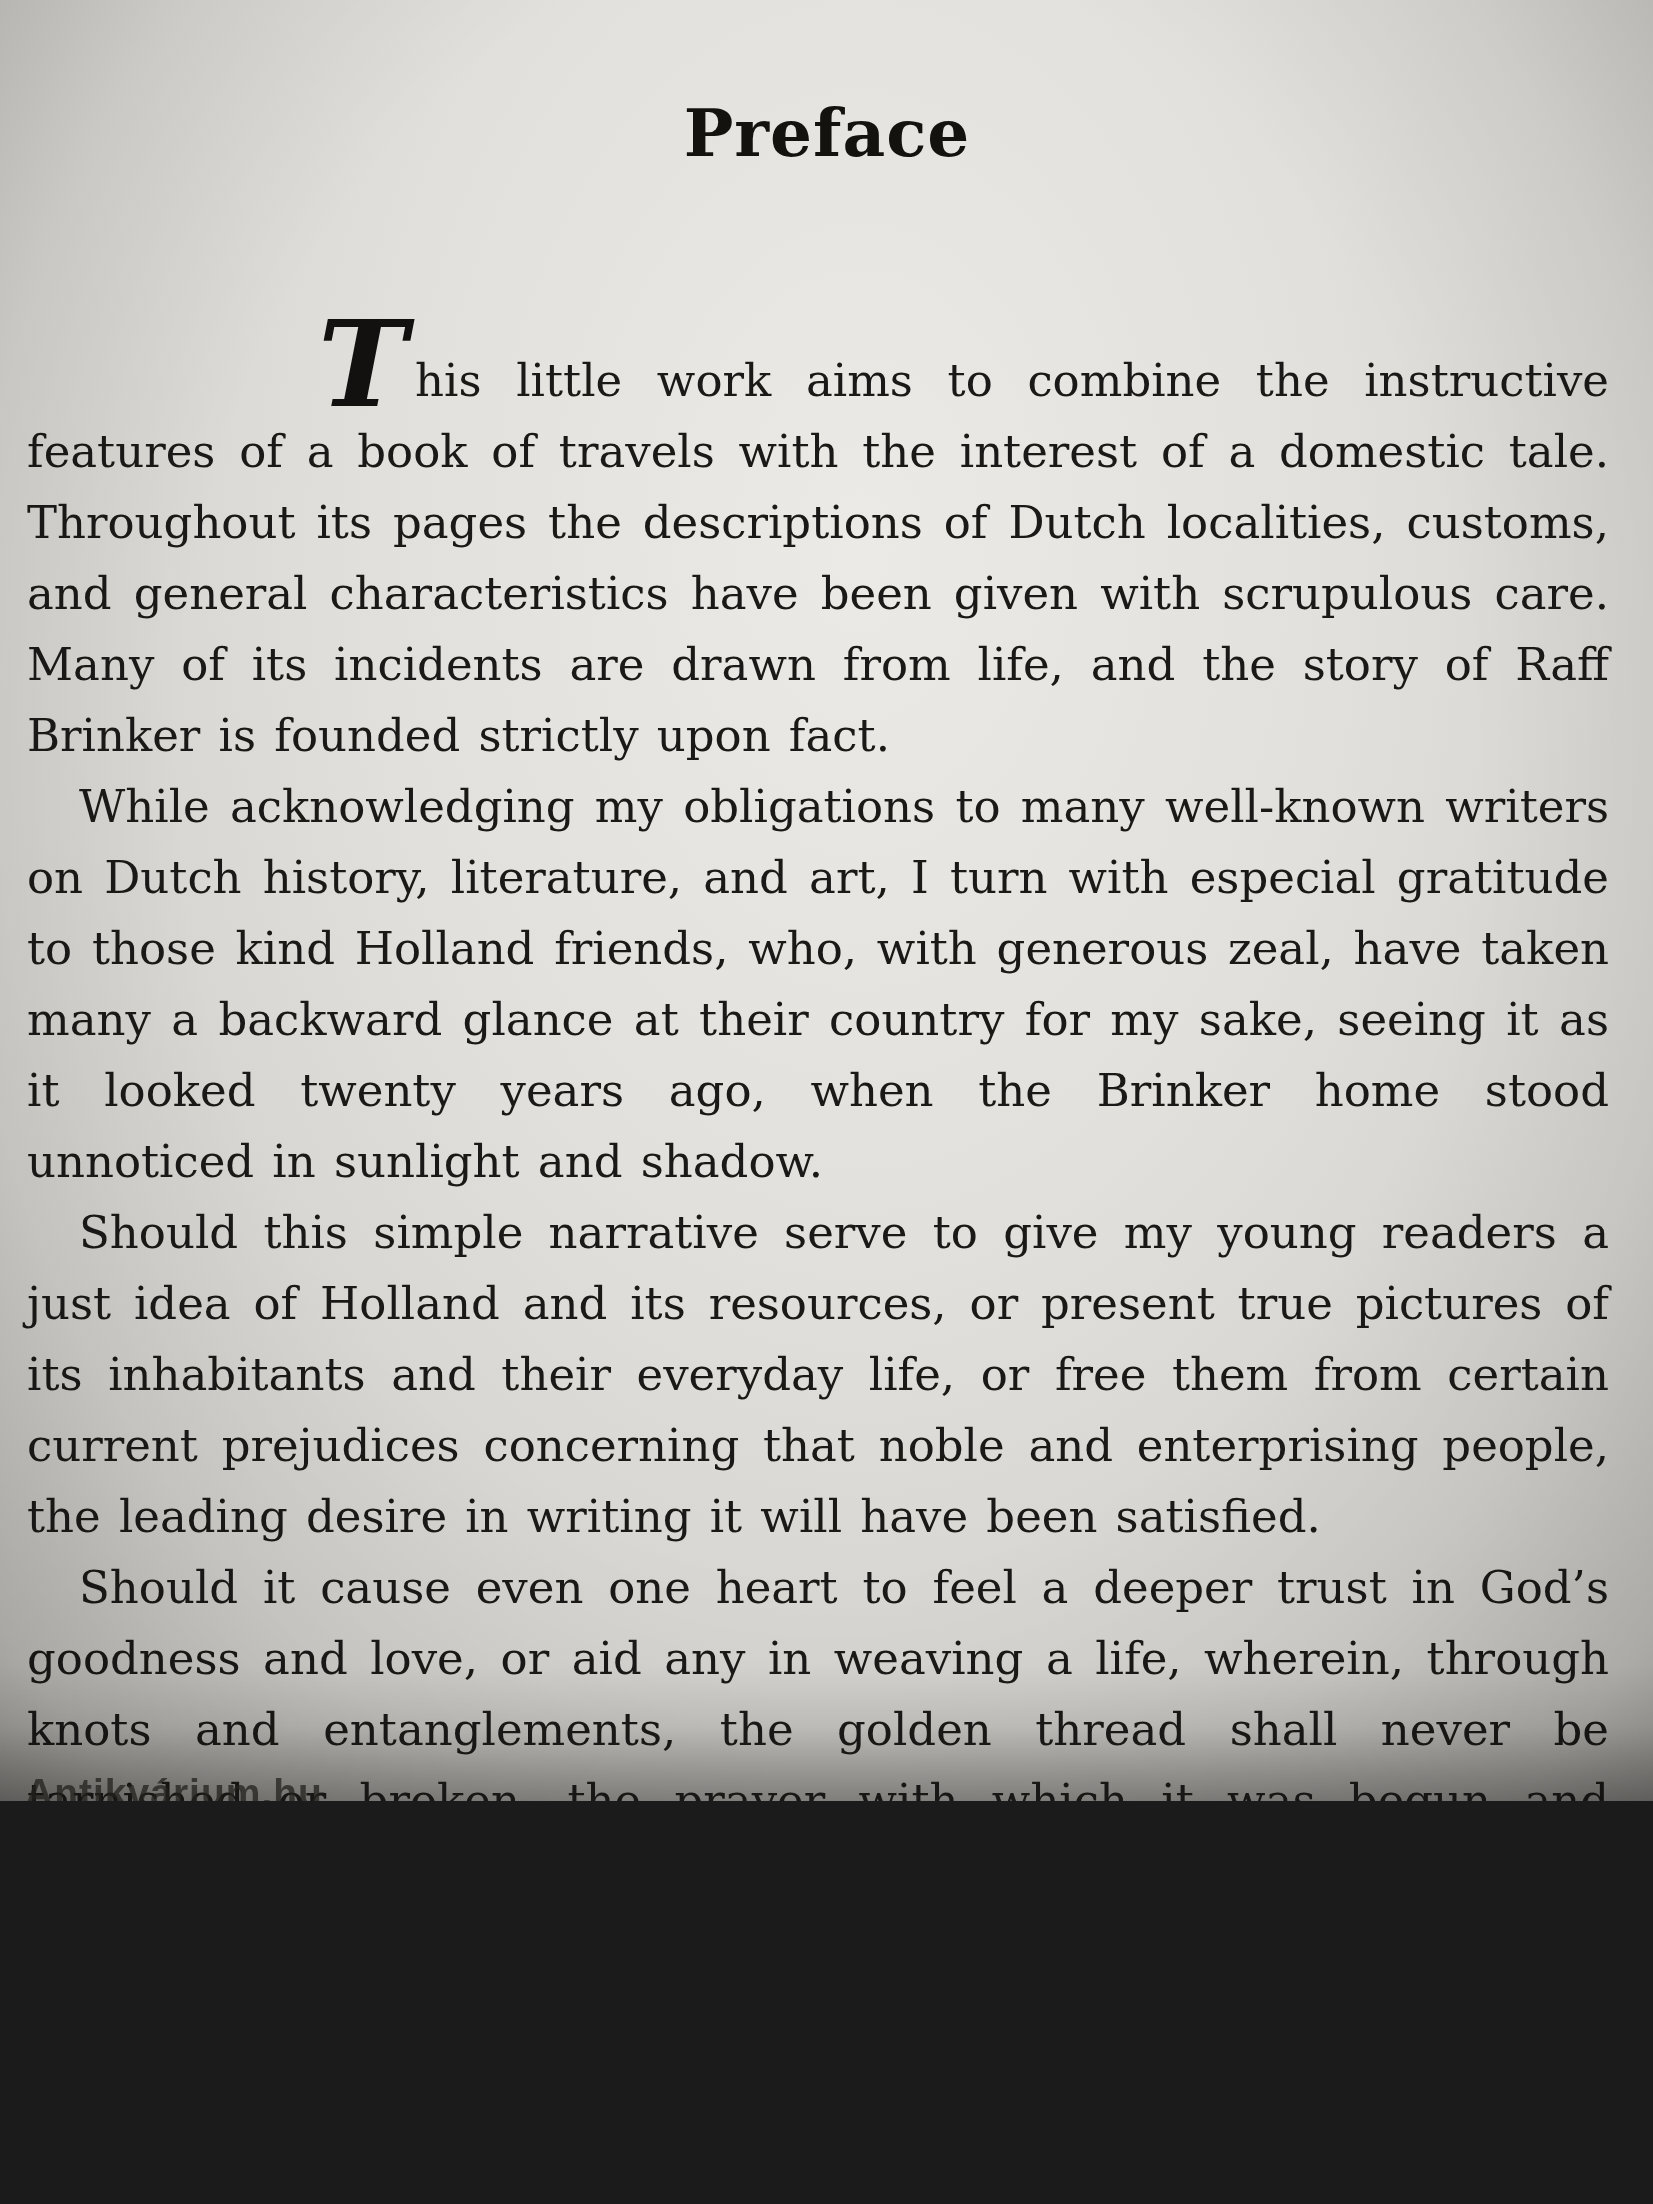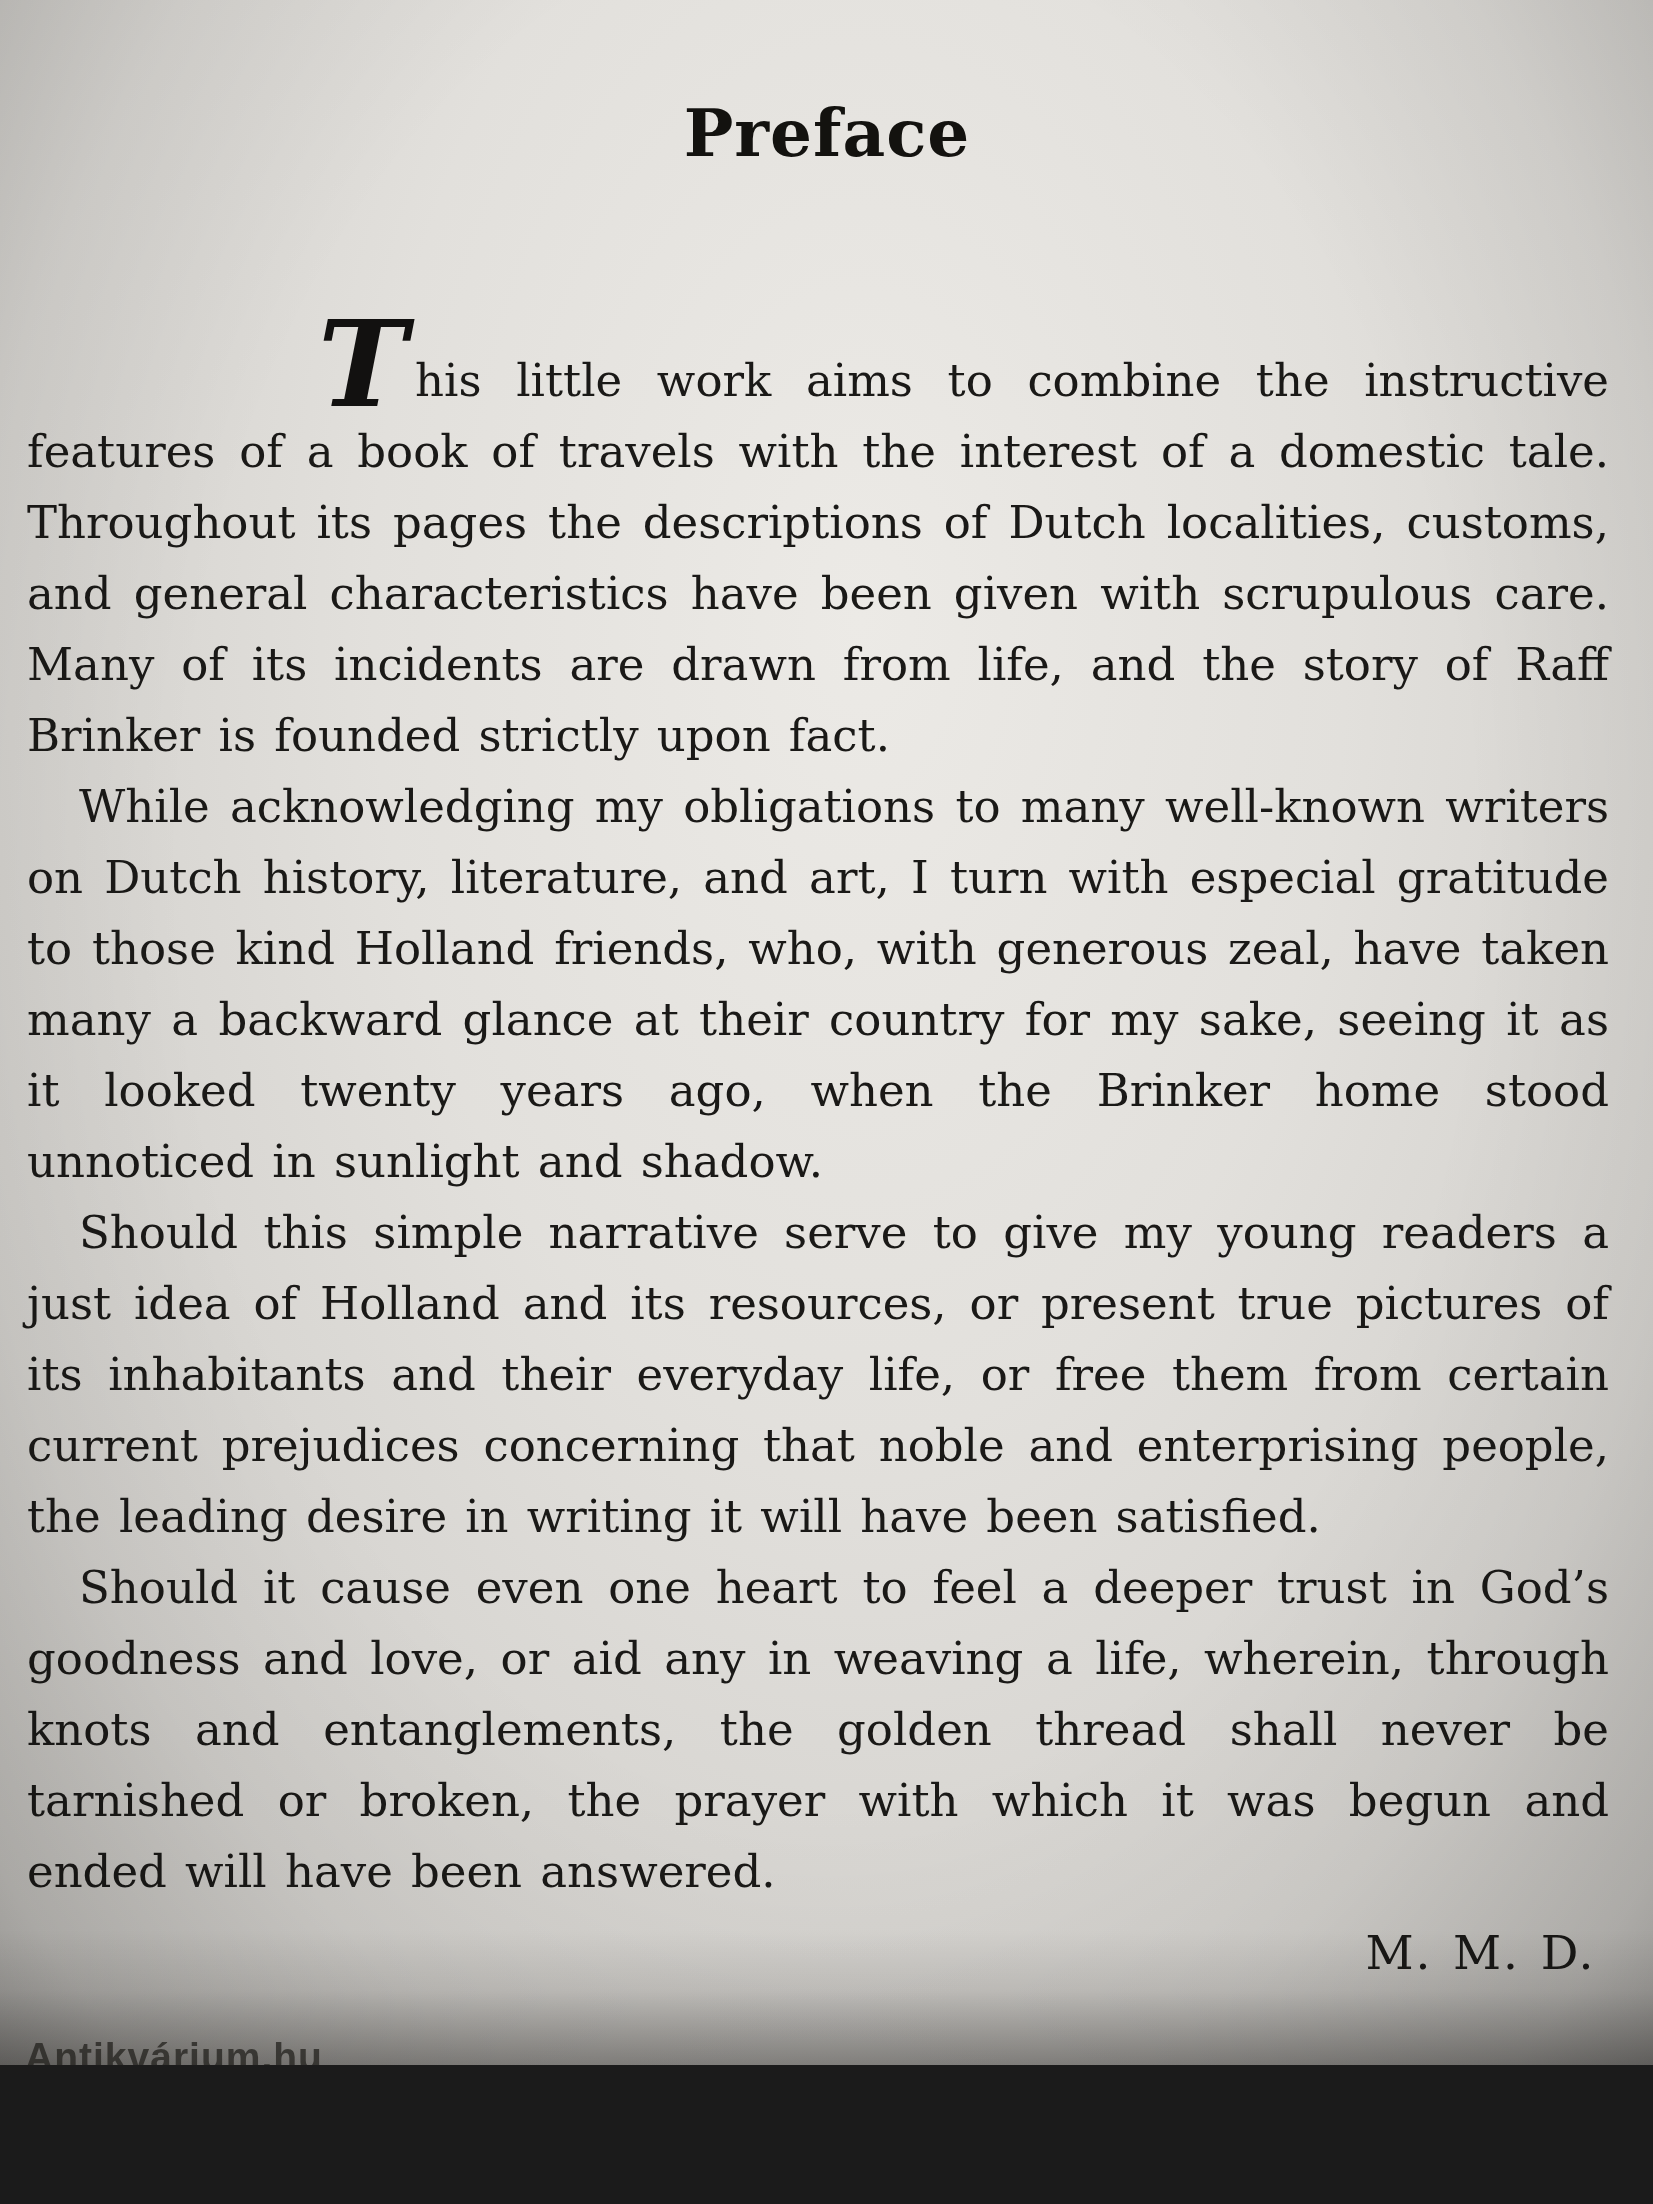--- a/index.html
+++ b/index.html
@@ -4,21 +4,21 @@
 <style>
   html, body {
     margin: 0;
     padding: 0;
     background: #1b1b1b;
   }
 
   .photo {
     position: relative;
     width: 1654px;
-    height: 2065px;
+    height: 1801px;
     overflow: hidden;
     background:
       radial-gradient(ellipse at 52% 30%, #eceae6 0%, #e2e0dc 40%, #d4d2ce 70%, #c2c0bc 100%);
     font-family: "DejaVu Serif", "Liberation Serif", serif;
     color: #1a1917;
   }
 
   
   .photo::before {
     content: "";

